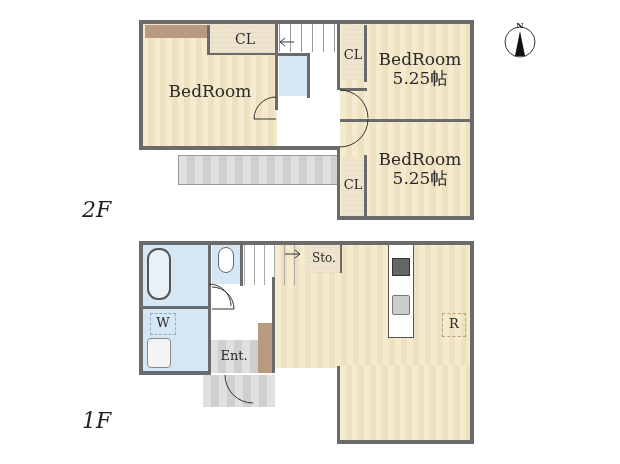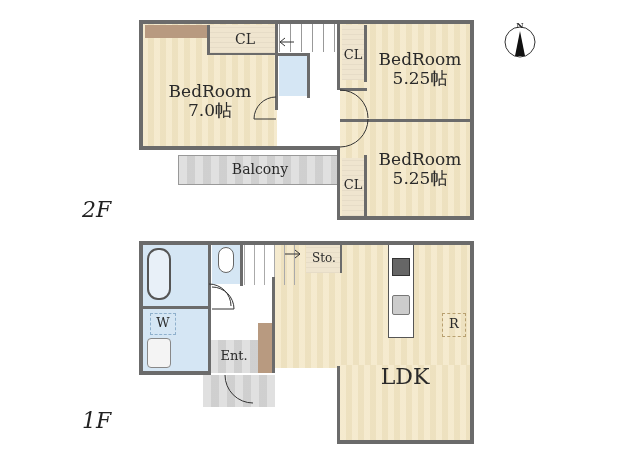--- a/index.html
+++ b/index.html
@@ -53,34 +53,32 @@
   <div class="abs wall" style="left:470px;top:20px;width:4px;height:200px;"></div>
   <div class="abs wall" style="left:337px;top:216px;width:137px;height:4px;"></div>
   <div class="abs wall" style="left:337px;top:146px;width:3px;height:72px;"></div>
   <div class="abs wall" style="left:275px;top:20px;width:3px;height:90px;"></div>
   <div class="abs wall" style="left:337px;top:20px;width:3px;height:70px;"></div>
   <div class="abs wall" style="left:340px;top:119px;width:132px;height:3px;"></div>
   <div class="abs wall" style="left:340px;top:88px;width:27px;height:3px;"></div>
 
   <div class="lbl" style="left:160px;top:82px;width:100px;font-size:17px;">
     <div>BedRoom</div>
-    <div>7.0帖</div>
   </div>
   <div class="lbl" style="left:370px;top:50px;width:100px;font-size:17px;">
     <div>BedRoom</div>
     <div>5.25帖</div>
   </div>
   <div class="lbl" style="left:370px;top:150px;width:100px;font-size:17px;">
     <div>BedRoom</div>
     <div>5.25帖</div>
   </div>
   <div class="lbl" style="left:230px;top:32px;width:30px;font-size:14px;">CL</div>
   <div class="lbl" style="left:340px;top:48px;width:26px;font-size:13px;">CL</div>
   <div class="lbl" style="left:340px;top:178px;width:26px;font-size:13px;">CL</div>
-  <div class="lbl" style="left:210px;top:162px;width:100px;font-size:14px;">Balcony</div>
 
   <div class="floor-label" style="left:82px;top:197px;">2F</div>
 </div>
 
 <div class="abs" style="left:0;top:225px;width:620px;height:239px;">
 
   <div class="abs floor" style="left:275px;top:18px;width:195px;height:125px;"></div>
   <div class="abs floor" style="left:340px;top:140px;width:130px;height:75px;"></div>
 
   <div class="abs wet" style="left:143px;top:19px;width:65px;height:62px;"></div>
@@ -114,21 +112,20 @@
   <div class="abs wall" style="left:470px;top:16px;width:4px;height:203px;"></div>
   <div class="abs wall" style="left:337px;top:215px;width:137px;height:4px;"></div>
   <div class="abs wall" style="left:337px;top:141px;width:3px;height:78px;"></div>
   <div class="abs wall" style="left:208px;top:16px;width:3px;height:134px;"></div>
   <div class="abs wall" style="left:139px;top:81px;width:70px;height:3px;"></div>
   <div class="abs wall" style="left:240px;top:16px;width:3px;height:45px;"></div>
   <div class="abs wall" style="left:272px;top:52px;width:3px;height:96px;"></div>
   <div class="abs wall" style="left:340px;top:16px;width:2px;height:32px;"></div>
 
   <div class="lbl" style="left:355px;top:140px;width:100px;font-size:22px;">
-    <div>LDK</div>
   </div>
   <div class="lbl" style="left:306px;top:27px;width:36px;font-size:12px;">Sto.</div>
   <div class="lbl" style="left:212px;top:124px;width:44px;font-size:13px;">Ent.</div>
   <div class="lbl" style="left:152px;top:91px;width:22px;font-size:13px;font-style:normal;">W</div>
   <div class="lbl" style="left:444px;top:92px;width:20px;font-size:13px;font-style:normal;">R</div>
 
   <div class="floor-label" style="left:82px;top:183px;">1F</div>
 </div>
 
 <svg class="overlay" width="620" height="464">

